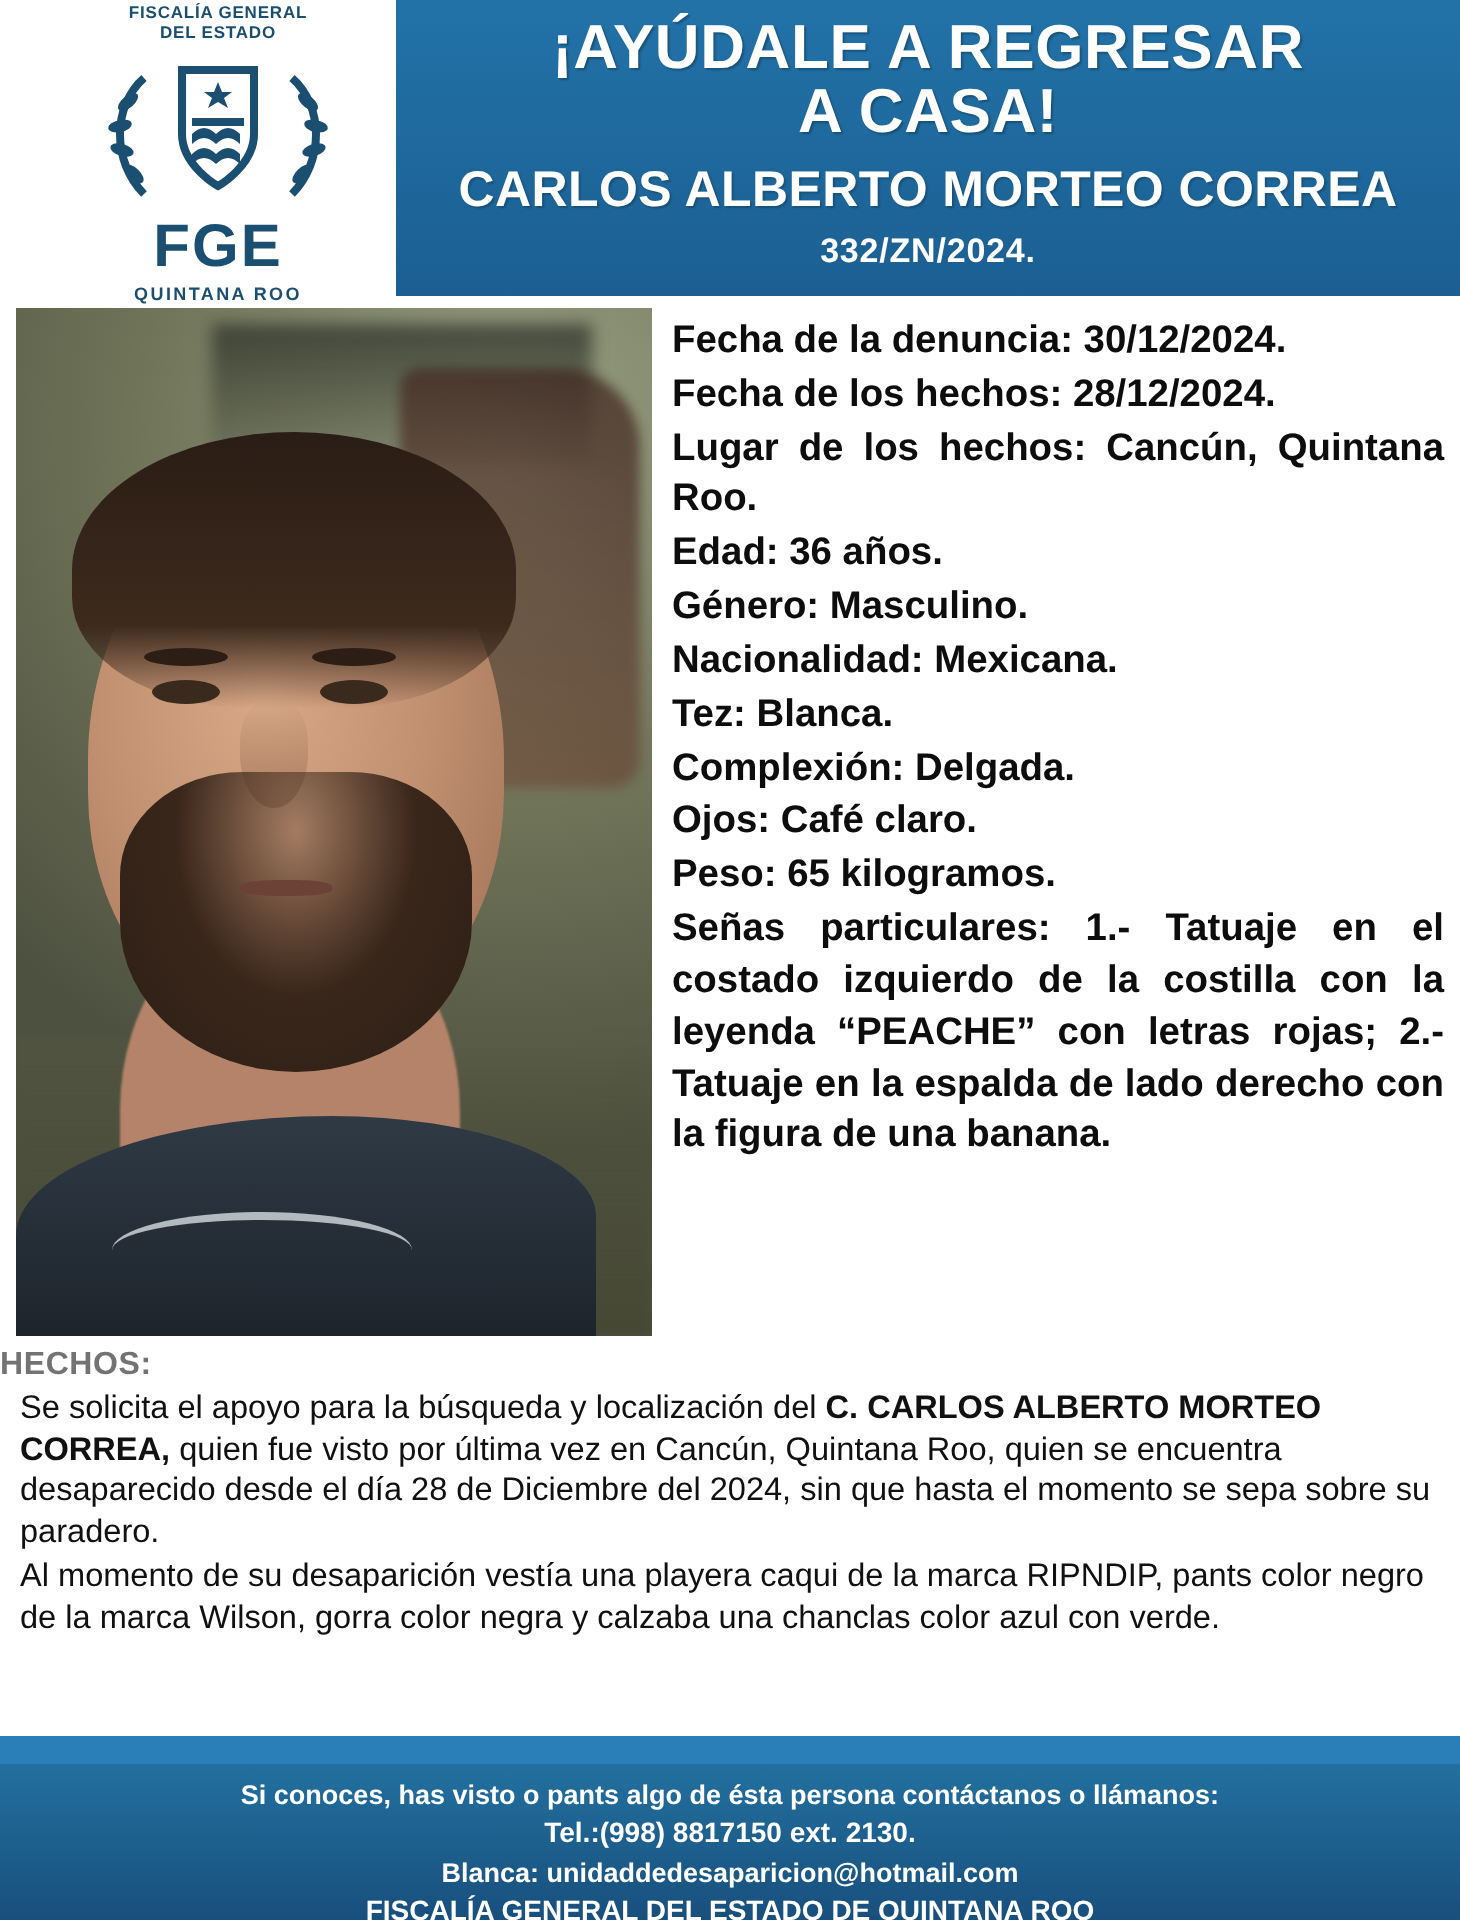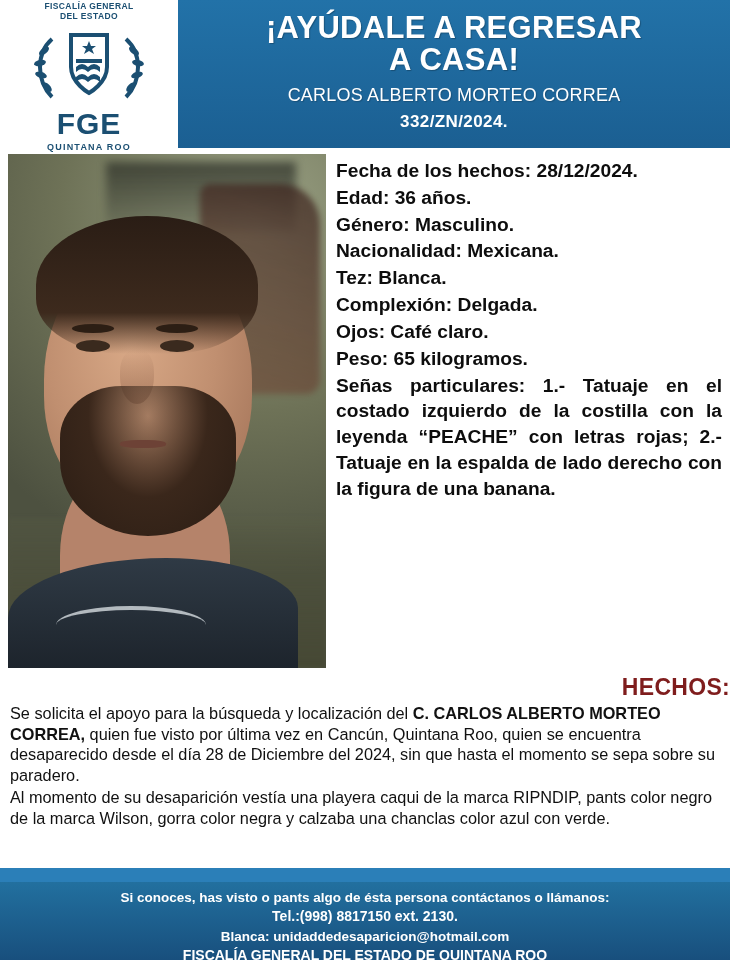--- a/index.html
+++ b/index.html
@@ -13,20 +13,21 @@
     font-family: "Liberation Sans", sans-serif;
     overflow: hidden;
     position: relative;
   }
 
   
   .header {
     display: flex;
     height: 148px;
     background: #ffffff;
+    padding-left: 20px;
   }
   .logo-area {
     width: 178px;
     background: #ffffff;
     display: flex;
     flex-direction: column;
     align-items: center;
     justify-content: flex-start;
     padding-top: 2px;
     box-sizing: border-box;
@@ -78,22 +79,22 @@
   }
   .band-title {
     font-size: 31px;
     font-weight: bold;
     letter-spacing: 0.3px;
     text-align: center;
     line-height: 1.04;
     text-shadow: 1px 1px 1px rgba(0,0,0,0.25);
   }
   .band-name {
-    font-size: 18px;
-    font-weight: normal;
+    font-size: 25px;
+    font-weight: bold;
     text-align: right;
     margin-top: 9px;
     letter-spacing: 0.2px;
     text-shadow: 1px 1px 1px rgba(0,0,0,0.2);
   }
   .band-case {
     font-size: 17px;
     font-weight: bold;
     text-align: center;
     margin-top: 6px;
@@ -234,24 +235,24 @@
     font-size: 19.2px;
     font-weight: bold;
     color: #0d0d0d;
     line-height: 1.345;
     text-align: justify;
     margin: 0 0 1px 0;
   }
 
   
   .hechos-title {
-    text-align: right;
-    font-size: 23px;
-    font-weight: bold;
-    color: #7f1d1d;
+    text-align: left;
+    font-size: 16px;
+    font-weight: bold;
+    color: #737373;
     margin: 6px 0 2px 0;
     letter-spacing: 0.3px;
   }
   .hechos-body {
     padding: 0 10px;
     font-size: 16.3px;
     color: #111111;
     line-height: 1.26;
   }
   .hechos-body p { margin: 0 0 2px 0; }
@@ -340,21 +341,23 @@
     <div class="face-brow r"></div>
     <div class="face-eye l"></div>
     <div class="face-eye r"></div>
     <div class="face-nose"></div>
     <div class="face-beard"></div>
     <div class="face-mouth"></div>
     <div class="face-chain"></div>
   </div>
 
   <div class="details">
+    <p class="detail-line">Fecha de la denuncia: 30/12/2024.</p>
     <p class="detail-line">Fecha de los hechos: 28/12/2024.</p>
+    <p class="detail-line">Lugar de los hechos: Cancún, Quintana Roo.</p>
     <p class="detail-line">Edad: 36 años.</p>
     <p class="detail-line">Género: Masculino.</p>
     <p class="detail-line">Nacionalidad: Mexicana.</p>
     <p class="detail-line">Tez: Blanca.</p>
     <p class="detail-line">Complexión: Delgada.</p>
     <p class="detail-line">Ojos: Café claro.</p>
     <p class="detail-line">Peso: 65 kilogramos.</p>
     <p class="detail-line">Señas particulares: 1.- Tatuaje en el costado izquierdo de la costilla con la leyenda “PEACHE” con letras rojas; 2.- Tatuaje en la espalda de lado derecho con la figura de una banana.</p>
   </div>
 </div>

